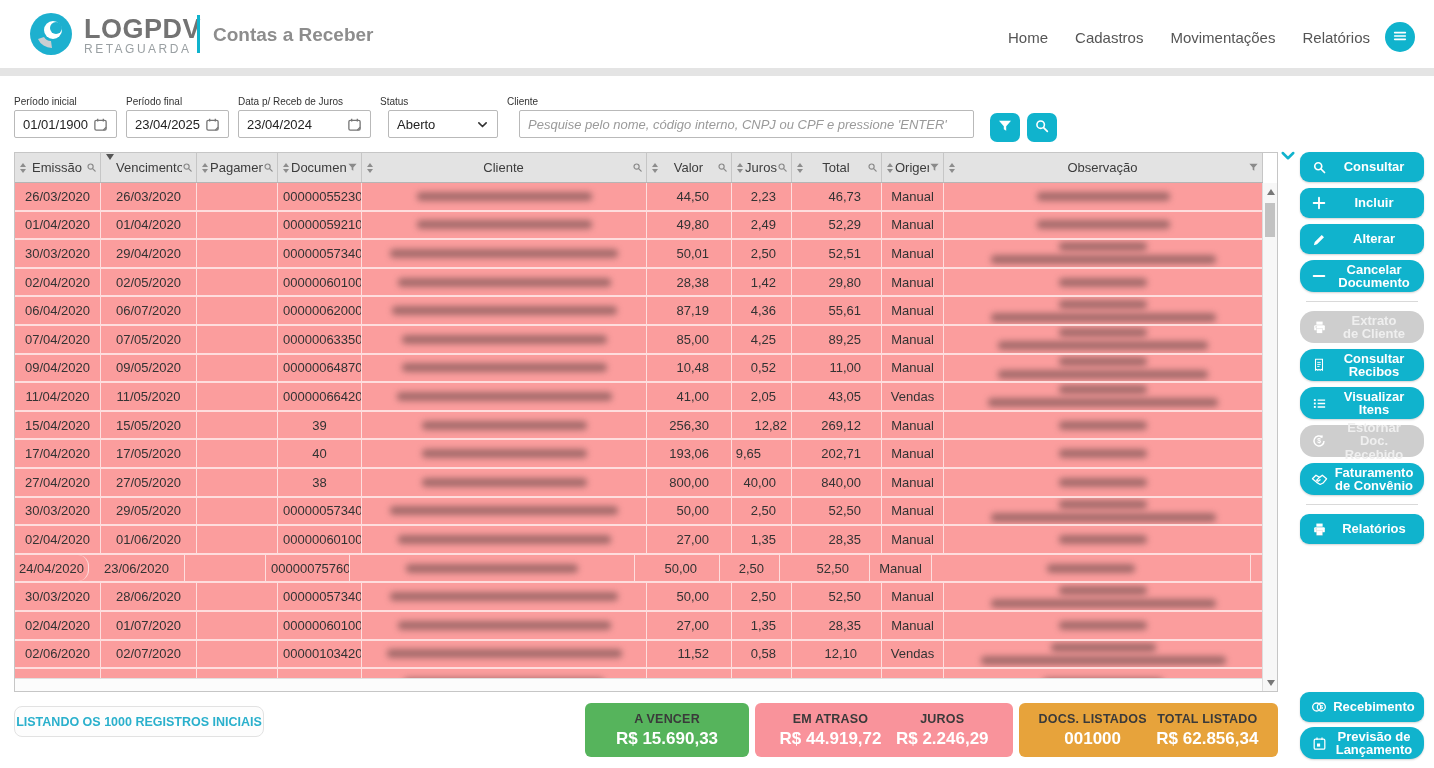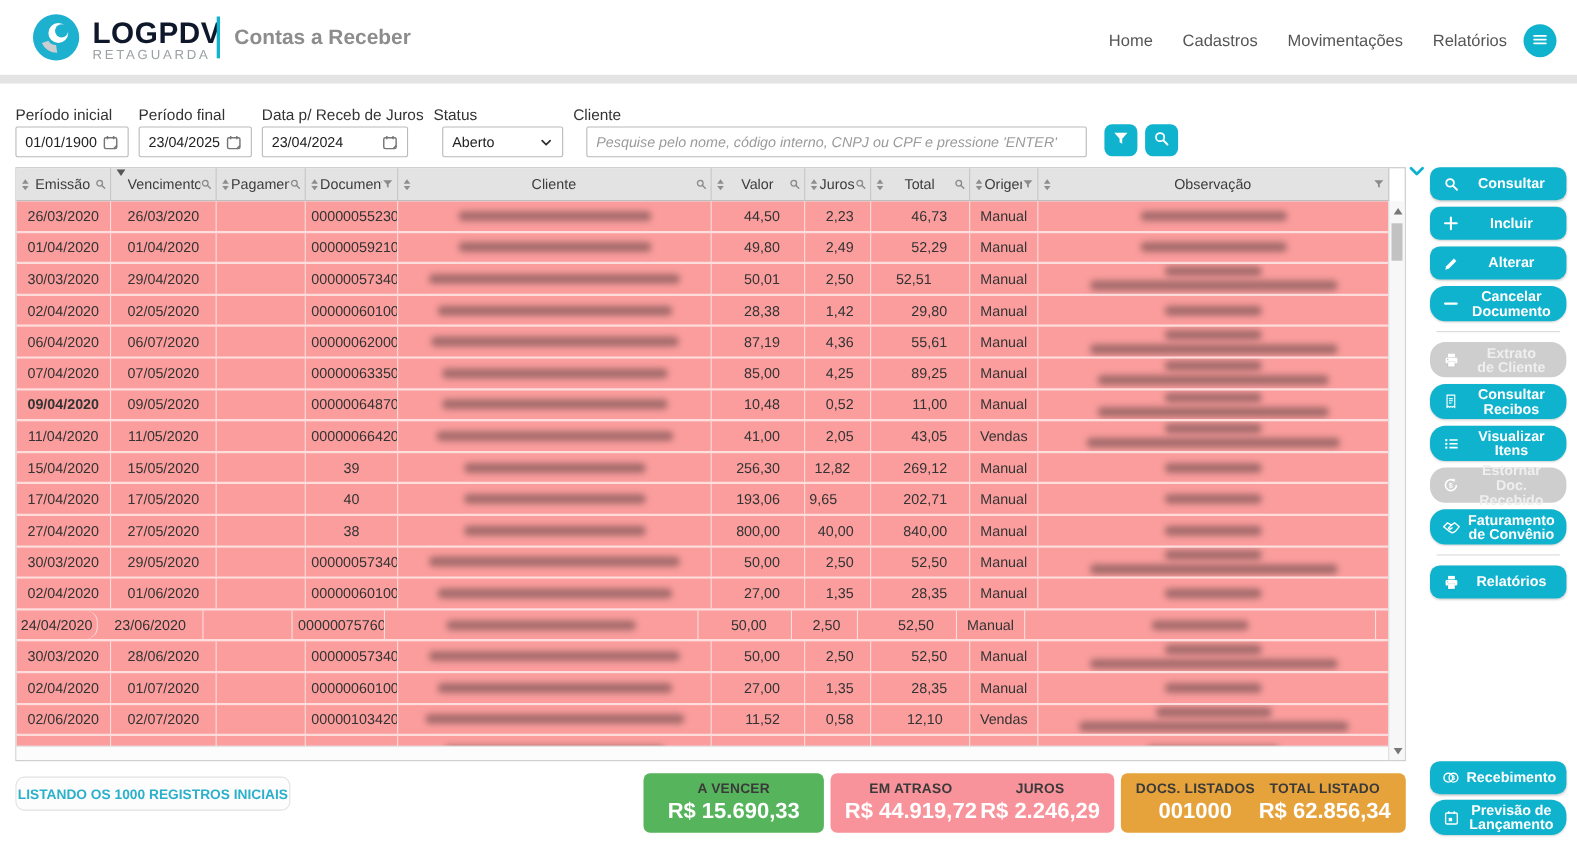--- a/index.html
+++ b/index.html
@@ -3,34 +3,34 @@
 <meta charset="utf-8">
 <style>
   * { margin:0; padding:0; box-sizing:border-box; }
   html,body { background:#fff; }
   body { font-family:"Liberation Sans", sans-serif; }
   .page { position:relative; width:1434px; height:768px; background:#fff; overflow:hidden; }
 
   
   header { position:absolute; left:0; top:0; width:100%; height:68px; background:#fff; }
   .logo { position:absolute; left:28px; top:11px; display:flex; align-items:center; gap:10px; cursor:pointer; }
-  .logo-name { font-size:27px; font-weight:bold; color:#0f172a; letter-spacing:.5px; line-height:26px; }
+  .logo-name { font-size:27px; font-weight:bold; color:#737373; letter-spacing:.5px; line-height:26px; }
   .logo-sub { font-size:12px; color:#9aa0a3; letter-spacing:2.5px; }
   .title-div { position:absolute; left:197px; top:15px; width:3px; height:38px; background:var(--accent); }
   h1.page-title { position:absolute; left:213px; top:24px; font-size:19px; font-weight:bold; color:#8d8d8d; }
   nav { position:absolute; right:64px; top:29px; display:flex; gap:27px; }
   nav .nav-item { font-size:15px; color:#555; cursor:pointer; white-space:nowrap; }
   .menu-btn { position:absolute; right:19px; top:22px; width:30px; height:30px; border-radius:50%;
               background:var(--accent); border:none; display:flex; align-items:center; justify-content:center; cursor:pointer; }
   .strip { position:absolute; left:0; top:68px; width:100%; height:8px; background:#e4e4e4; }
 
   
   .filters { position:absolute; left:14px; top:96px; display:flex; align-items:flex-start; }
   .fgroup { margin-right:9px; }
-  .flabel { font-size:14px; color:#333; margin-bottom:3px; }
+  .flabel { font-size:10px; color:#333; margin-bottom:3px; }
   .finput { position:relative; height:28px; border:1px solid #b9b9b9; border-radius:2px; background:#fff;
             display:flex; align-items:center; padding:0 8px; font-size:13px; color:#222; }
   .finput .grow { flex:1; }
   .w-pi { width:103px; } .w-pf { width:103px; } .w-dj { width:133px; } .w-st { width:110px; margin-left:8px; } .w-cl { width:455px; margin-left:12px; }
   .finput input { border:none; outline:none; width:100%; font-size:13px; color:#222; font-family:inherit; background:transparent; }
   .finput input::placeholder { color:#9a9a9a; font-style:italic; }
   .icon-btn { width:30px; height:29px; margin-top:17px; margin-left:7px; border:none; border-radius:7px;
               background:var(--accent); display:flex; align-items:center; justify-content:center; cursor:pointer; }
   .sel-chevron, .cal-icon { flex:none; display:flex; }
 
@@ -74,21 +74,21 @@
   
   .listing { position:absolute; left:14px; top:706px; width:250px; height:31px; background:#fdfdfd; border:1px solid #e2e2e2;
              border-radius:8px; color:#2ab0cc; font-weight:bold; font-size:12.5px; cursor:pointer; font-family:inherit; }
   .summary { position:absolute; left:585px; top:703px; display:flex; gap:6px; }
   .sum-box { height:54px; border-radius:6px; display:flex; align-items:center; justify-content:space-evenly; padding:0 10px; }
   .sum-box.green { background:var(--green); width:164px; }
   .sum-box.pink  { background:var(--pink);  width:258px; }
   .sum-box.orange{ background:var(--orange); width:259px; }
   .sum-item { text-align:center; }
   .sum-label { font-size:12.5px; font-weight:bold; color:#3a3a3a; letter-spacing:.2px; white-space:nowrap; }
-  .sum-value { font-size:20px; font-weight:bold; color:#fff; margin-top:3px; white-space:nowrap; }
+  .sum-value { font-size:17px; font-weight:bold; color:#fff; margin-top:3px; white-space:nowrap; }
 </style>
 </head>
 <body>
 
 <div class="page">
 
   <header>
     <div class="logo">
       <span>
         <svg width="46" height="46" viewBox="0 0 46 46">
@@ -380,21 +380,21 @@
         <div class="tr">
           <div class="td " style="width: 86px;">30/03/2020</div>
           <div class="td " style="width: 96px;">29/04/2020</div>
           <div class="td " style="width: 81px;"></div>
           <div class="td doc-long" style="width: 84px;">0000005734001</div>
           <div class="td " style="width: 285px;">
             <span class="blur-bar" style="width: 228px;"></span>
           </div>
           <div class="td num" style="width: 85px; padding-right: 22px;">50,01</div>
           <div class="td num" style="width: 60px; padding-right: 15px;">2,50</div>
-          <div class="td num" style="width: 90px; padding-right: 34px;">52,51</div>
+          <div class="td num" style="width: 90px; padding-right: 20px;">52,51</div>
           <div class="td " style="width: 62px;">Manual</div>
           <div class="td " style="width: 319px;">
             <span class="blur-stack">
               <span class="blur-bar" style="width: 88px;"></span>
               <span class="blur-bar" style="width: 225px;"></span>
             </span>
           </div>
         </div>
         <div class="tr">
           <div class="td " style="width: 86px;">02/04/2020</div>
@@ -446,21 +446,21 @@
           <div class="td num" style="width: 90px; padding-right: 20px;">89,25</div>
           <div class="td " style="width: 62px;">Manual</div>
           <div class="td " style="width: 319px;">
             <span class="blur-stack">
               <span class="blur-bar" style="width: 88px;"></span>
               <span class="blur-bar" style="width: 210px;"></span>
             </span>
           </div>
         </div>
         <div class="tr">
-          <div class="td " style="width: 86px; font-weight: bold;">09/04/2020</div>
+          <div class="td " style="width: 86px;">09/04/2020</div>
           <div class="td " style="width: 96px;">09/05/2020</div>
           <div class="td " style="width: 81px;"></div>
           <div class="td doc-long" style="width: 84px;">0000006487001</div>
           <div class="td " style="width: 285px;">
             <span class="blur-bar" style="width: 205px;"></span>
           </div>
           <div class="td num" style="width: 85px; padding-right: 22px;">10,48</div>
           <div class="td num" style="width: 60px; padding-right: 15px;">0,52</div>
           <div class="td num" style="width: 90px; padding-right: 20px;">11,00</div>
           <div class="td " style="width: 62px;">Manual</div>
@@ -492,21 +492,21 @@
         </div>
         <div class="tr">
           <div class="td " style="width: 86px;">15/04/2020</div>
           <div class="td " style="width: 96px;">15/05/2020</div>
           <div class="td " style="width: 81px;"></div>
           <div class="td " style="width: 84px;">39</div>
           <div class="td " style="width: 285px;">
             <span class="blur-bar" style="width: 165px;"></span>
           </div>
           <div class="td num" style="width: 85px; padding-right: 22px;">256,30</div>
-          <div class="td num" style="width: 60px; padding-right: 18px;">12,82</div>
+          <div class="td num" style="width: 60px; padding-right: 4px;">12,82</div>
           <div class="td num" style="width: 90px; padding-right: 20px;">269,12</div>
           <div class="td " style="width: 62px;">Manual</div>
           <div class="td " style="width: 319px;">
             <span class="blur-stack">
               <span class="blur-bar" style="width: 88px;"></span>
             </span>
           </div>
         </div>
         <div class="tr">
           <div class="td " style="width: 86px;">17/04/2020</div>

